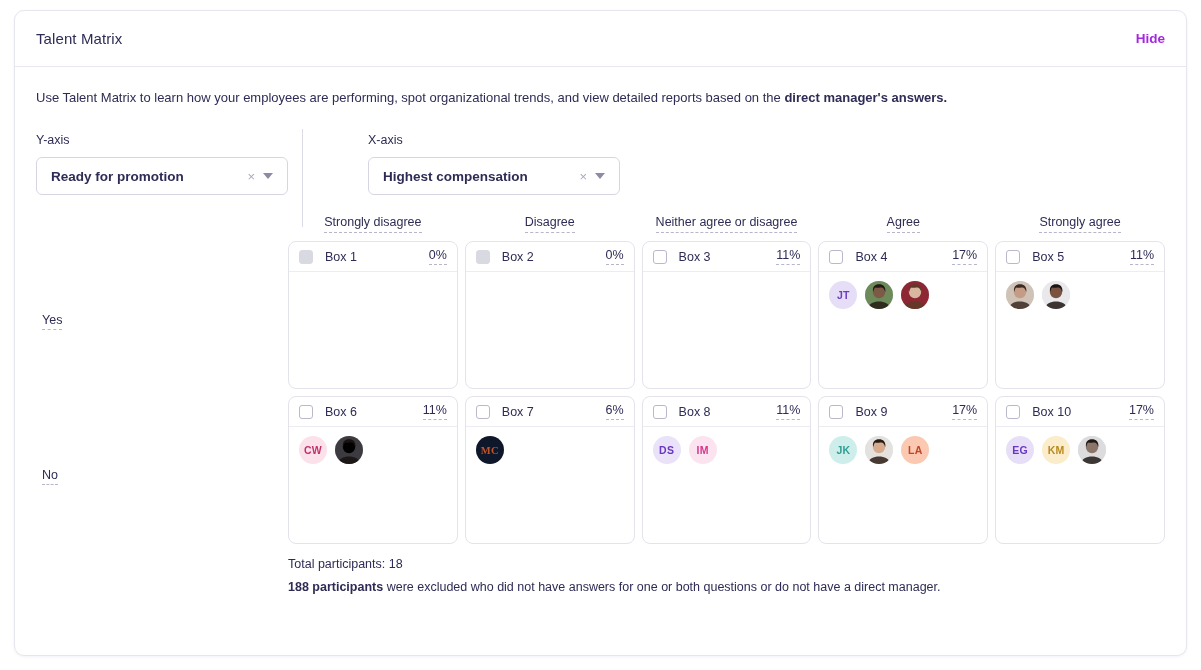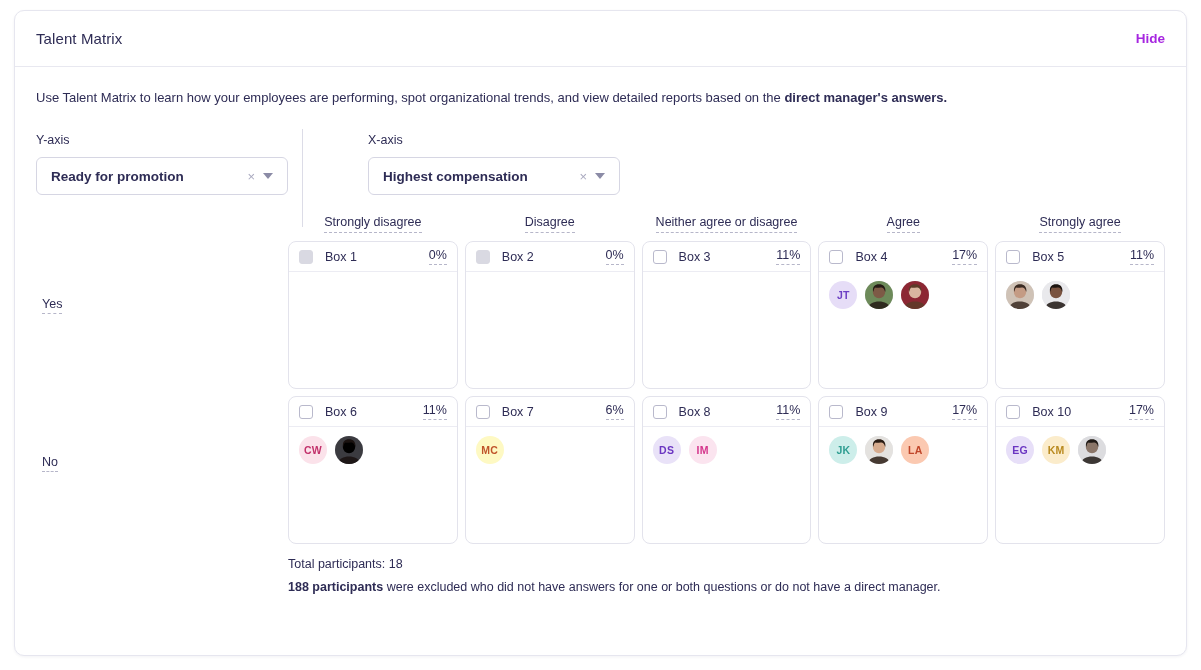--- a/index.html
+++ b/index.html
@@ -54,22 +54,22 @@
                   border-top: 6px solid #8b8ba6; cursor: pointer; margin-right: 4px; }
   .vdivider { position: absolute; left: 266px; top: -4px; width: 1px; height: 98px; background: #dcdce7; }
 
   
   .matrix-wrap { display: flex; margin-top: 6px; }
   .row-labels { width: 252px; flex: 0 0 252px; position: relative; }
   .row-label {
     position: absolute; left: 6px; font-size: 12.5px; font-weight: 400; color: #2e2c55;
     border-bottom: 1px dashed #b6b6c9; padding-bottom: 2px; cursor: default;
   }
-  .row-label.yes { top: 82px; }
-  .row-label.no  { top: 240px; }
+  .row-label.yes { top: 98px; }
+  .row-label.no  { top: 253px; }
 
   .grid-area { flex: 1 1 auto; }
   .col-headers { display: grid; grid-template-columns: repeat(5, 1fr); column-gap: 7px; height: 26px; }
   .col-header { display: flex; justify-content: center; align-items: flex-start; }
   .col-header span {
     font-size: 12.5px; color: #2e2c55; border-bottom: 1px dashed #b6b6c9;
     padding-bottom: 3px; cursor: default;
   }
   .grid-rows { display: grid; grid-template-columns: repeat(5, 1fr); column-gap: 7px; row-gap: 7px; }
   .box {
@@ -262,21 +262,21 @@
                   </div>
                 </div>
               </div>
               <div class="box">
                 <div class="box-head">
                   <div class="cb"></div>
                   <div class="box-name">Box 7</div>
                   <div class="box-pct">6%</div>
                 </div>
                 <div class="box-people">
-                  <div class="avatar" style="background: #fef9c3; color: rgb(192, 84, 42);">MC</div>
+                  <div class="avatar" style="background: #0f172a; color: rgb(192, 84, 42); font-family: Liberation Serif, serif;">MC</div>
                 </div>
               </div>
               <div class="box">
                 <div class="box-head">
                   <div class="cb"></div>
                   <div class="box-name">Box 8</div>
                   <div class="box-pct">11%</div>
                 </div>
                 <div class="box-people">
                   <div class="avatar" style="background: rgb(233, 226, 248); color: rgb(107, 54, 194);">DS</div>

